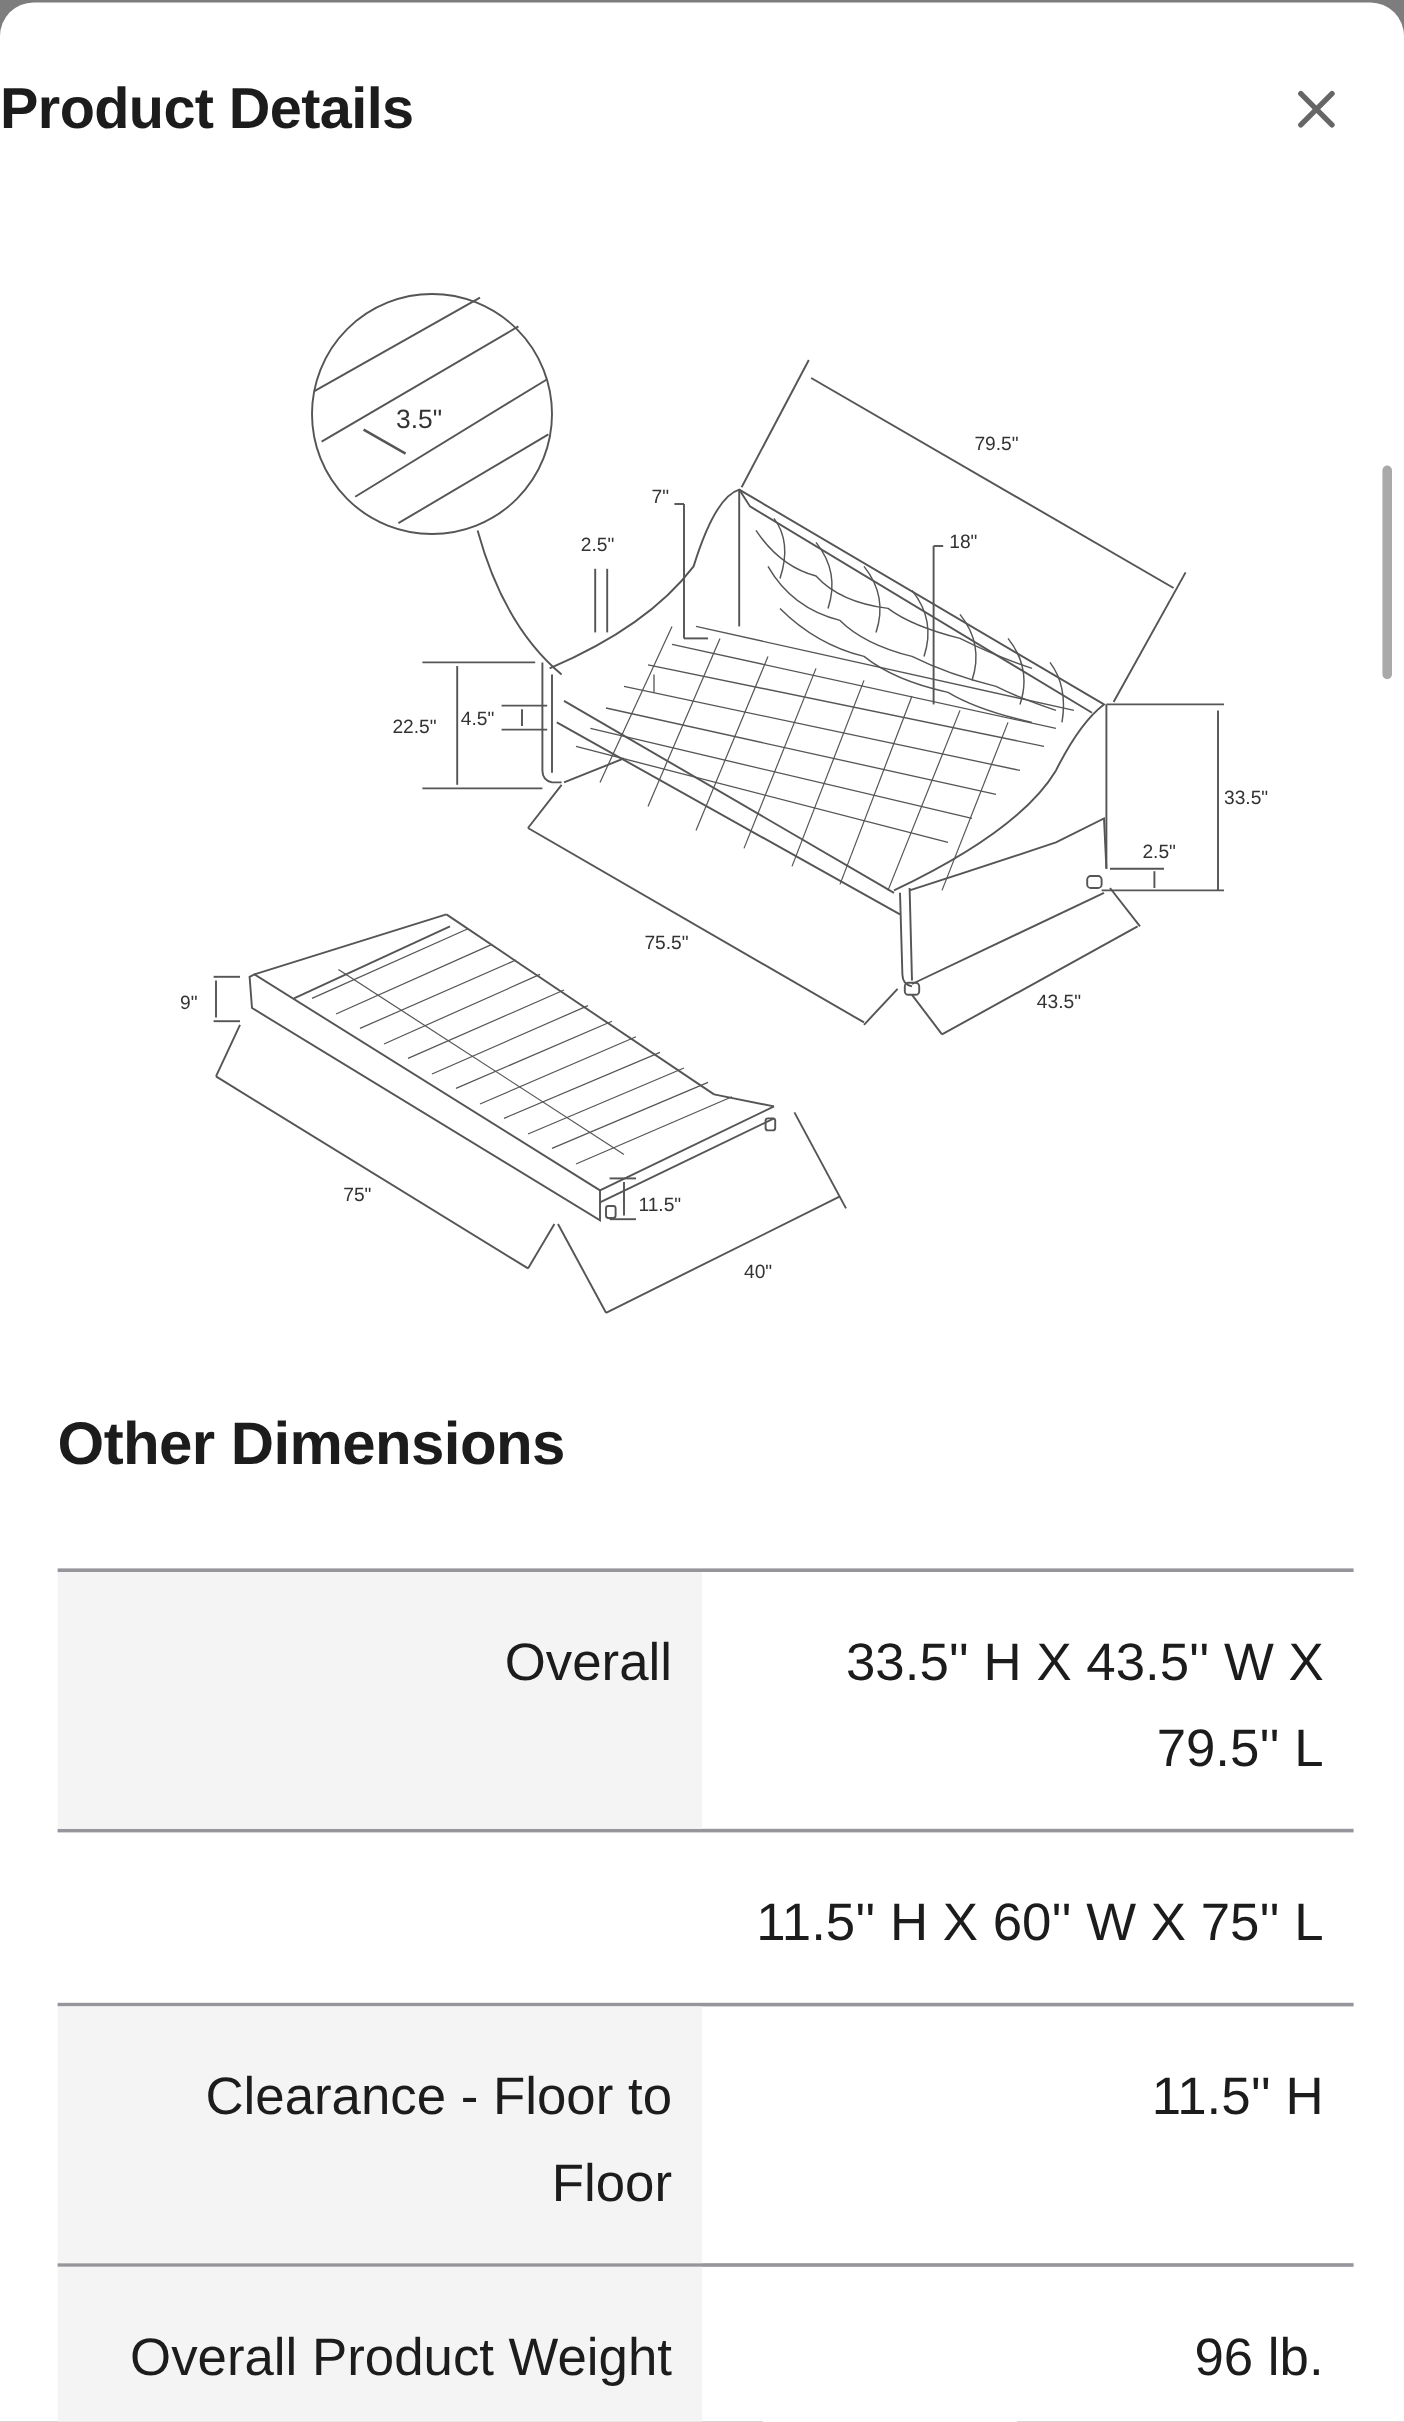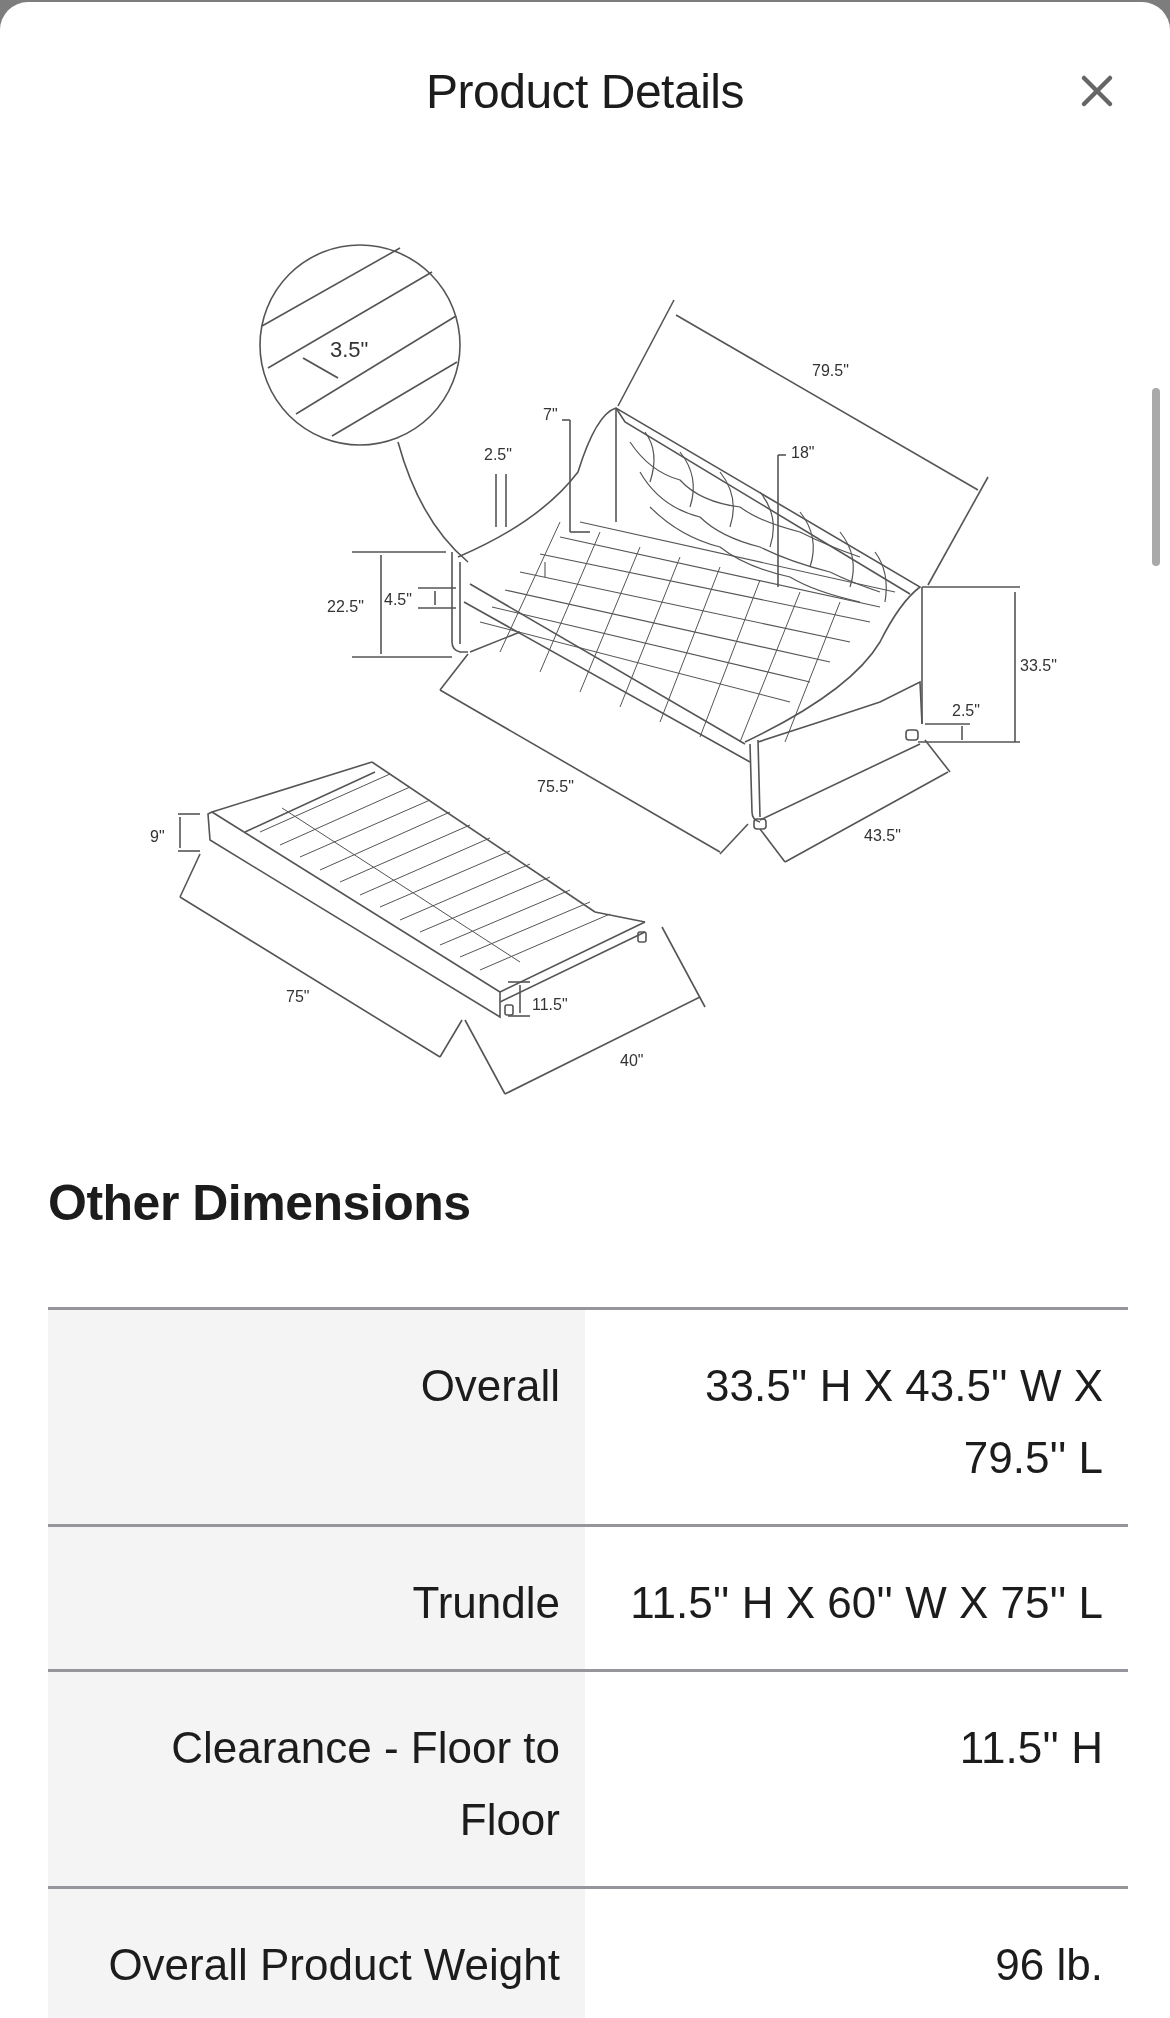--- a/index.html
+++ b/index.html
@@ -8,22 +8,22 @@
     background:#7d7d7d;
     font-family:"Liberation Sans", sans-serif;
     color:#1c1c1c;
   }
   .peek { position:absolute; left:92px; top:-14px; width:80px; height:18px; color:#3b2a5a; font-weight:700; font-size:22px; }
   .sheet {
     position:absolute; left:0; top:2px; width:1170px; height:2030px;
     background:#ffffff; border-radius:28px 28px 0 0; overflow:hidden;
   }
   .title {
-    position:absolute; left:0; right:0; top:62px; text-align:center;
-    font-size:48px; font-weight:400; letter-spacing:-0.5px; color:#1c1c1c;
+    position:absolute; left:0; right:0; top:62px; text-align:left;
+    font-size:48px; font-weight:700; letter-spacing:-0.5px; color:#1c1c1c;
   }
   .close {
     position:absolute; left:1078px; top:70px; width:38px; height:38px; cursor:pointer;
   }
   .scrollbar {
     position:absolute; left:1152px; top:386px; width:8px; height:178px;
     background:#a9a9a9; border-radius:4px;
   }
   .diagram { position:absolute; left:0; top:0; width:1170px; height:1130px; }
   .diagram svg { position:absolute; left:0; top:0; }
@@ -226,21 +226,20 @@
   </div>
 
   <div class="section-title">Other Dimensions</div>
 
   <div class="table">
     <div class="row">
       <div class="cell-label">Overall</div>
       <div class="cell-value">33.5'' H X 43.5'' W X 79.5'' L</div>
     </div>
     <div class="row">
-      <div class="cell-label">Trundle</div>
       <div class="cell-value">11.5'' H X 60'' W X 75'' L</div>
     </div>
     <div class="row">
       <div class="cell-label">Clearance - Floor to Floor</div>
       <div class="cell-value">11.5'' H</div>
     </div>
     <div class="row">
       <div class="cell-label">Overall Product Weight</div>
       <div class="cell-value">96 lb.</div>
     </div>

